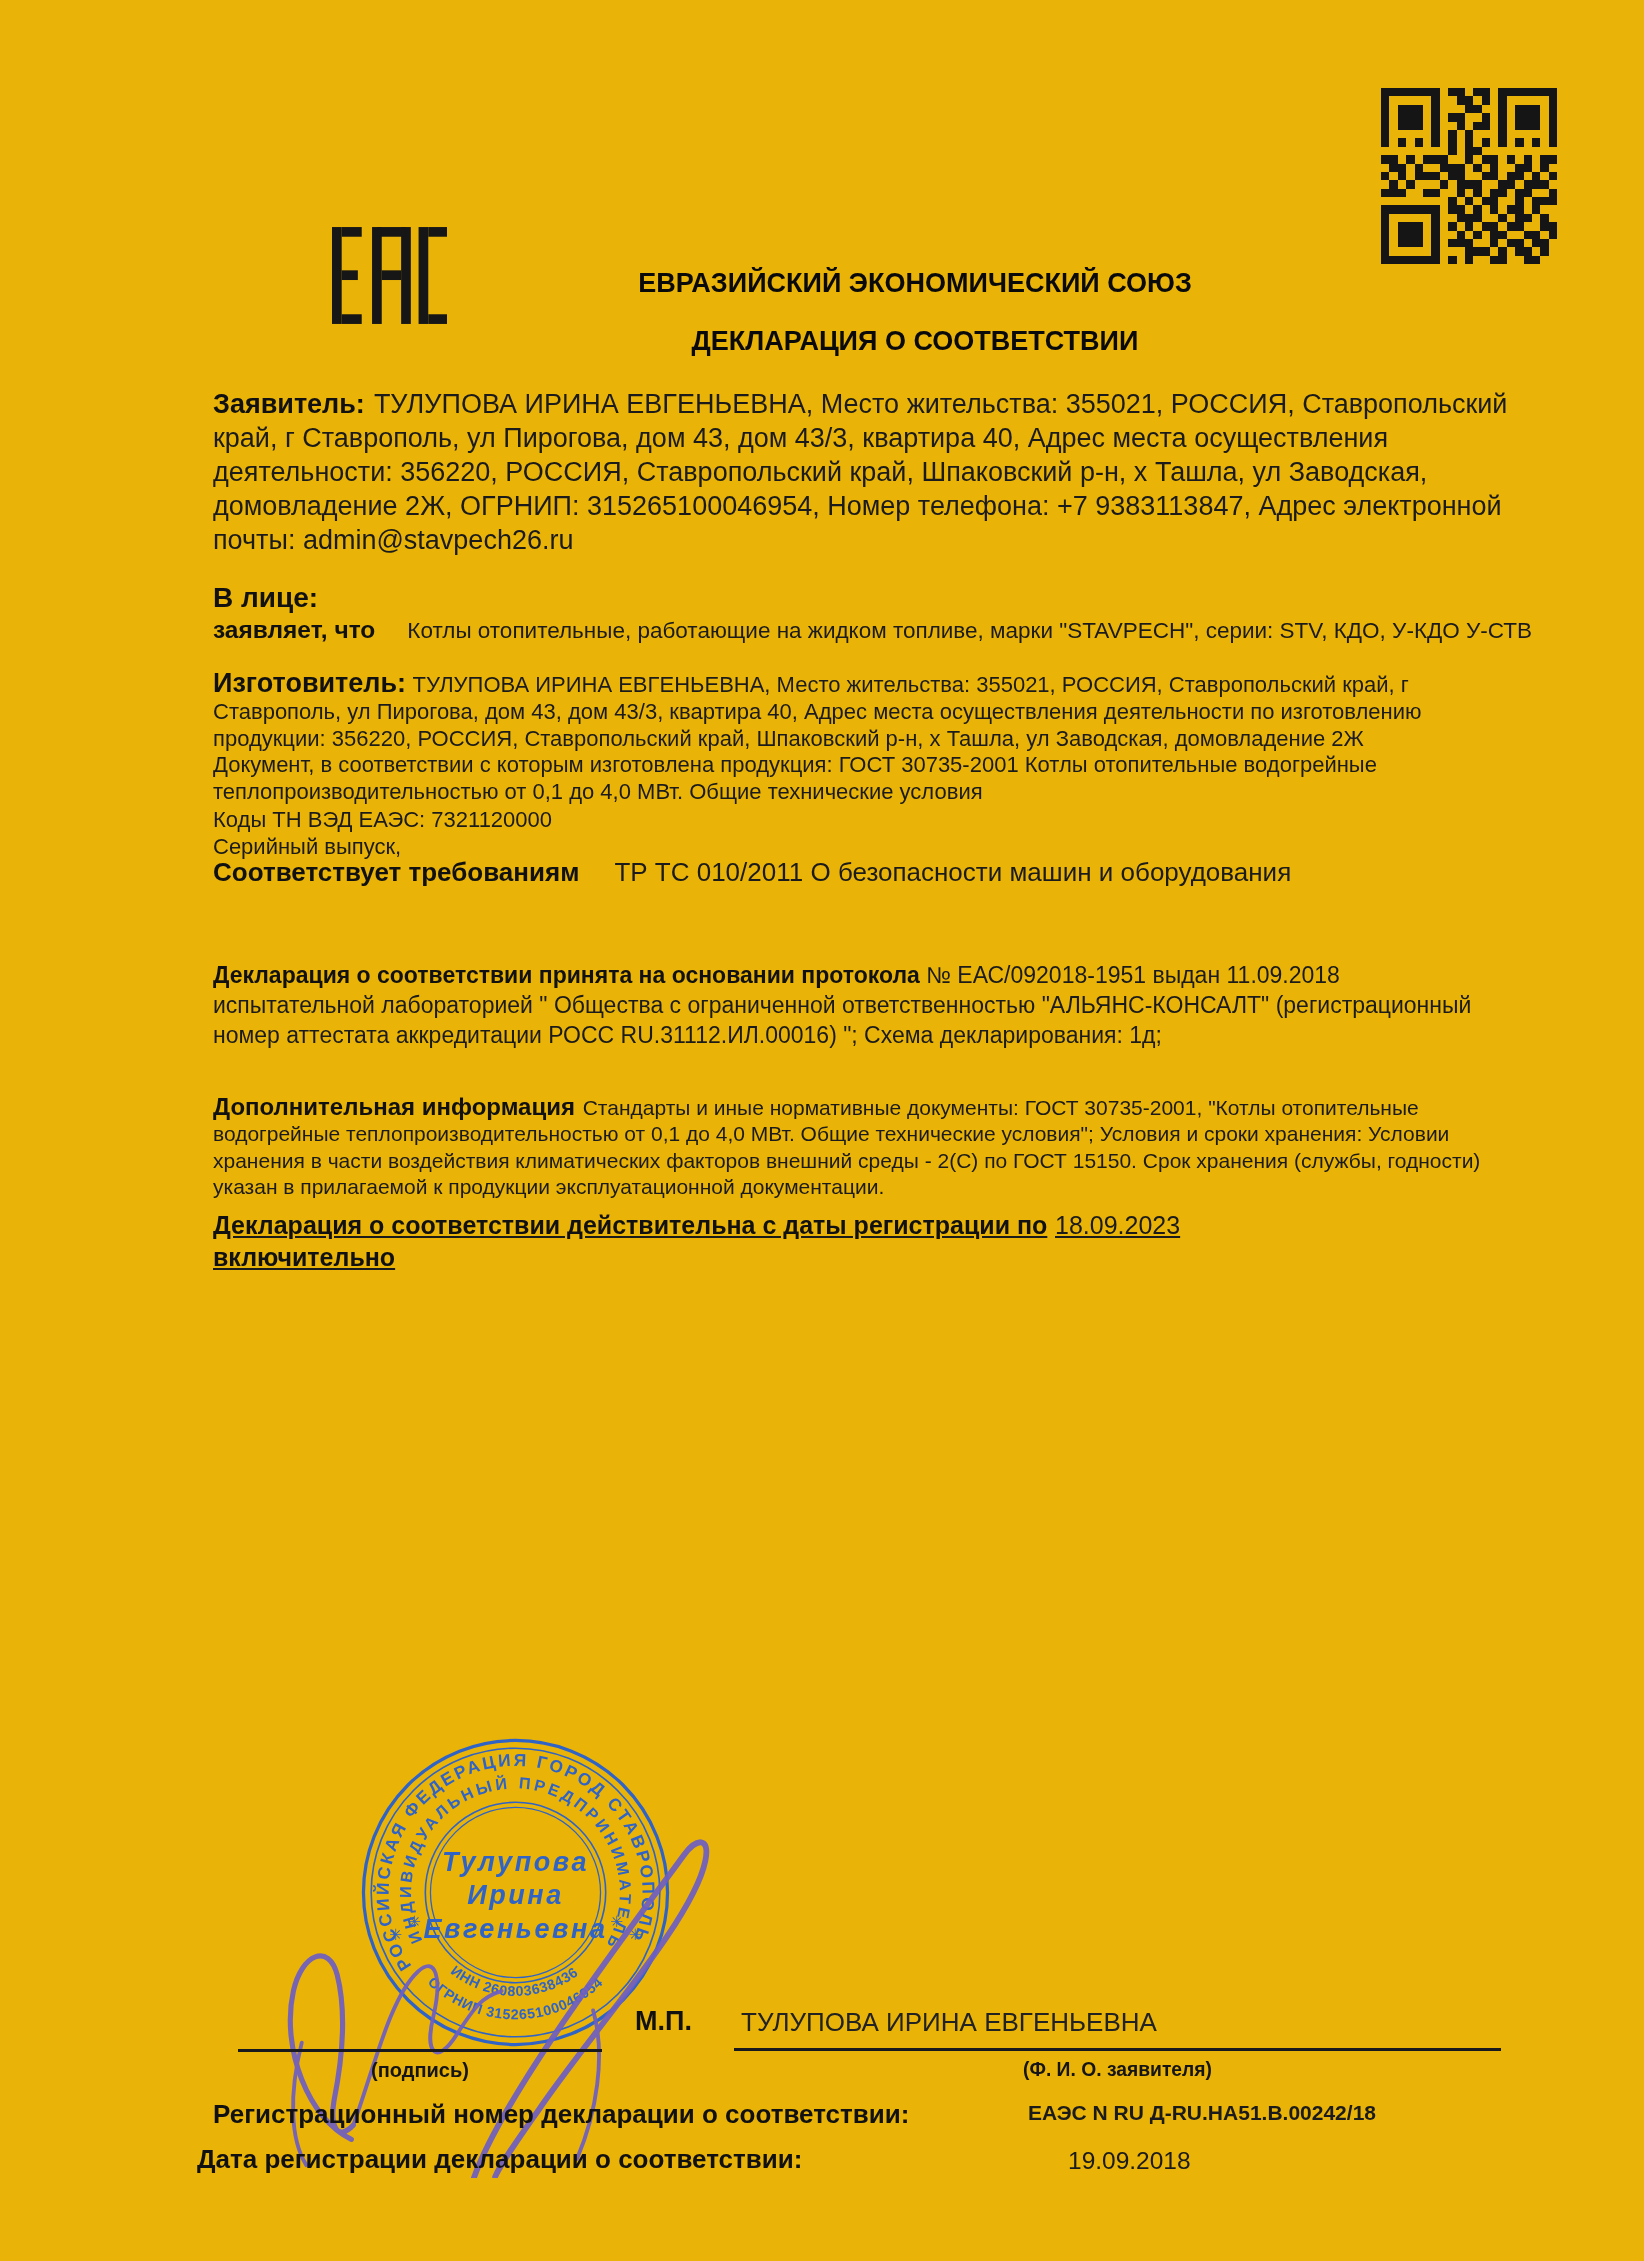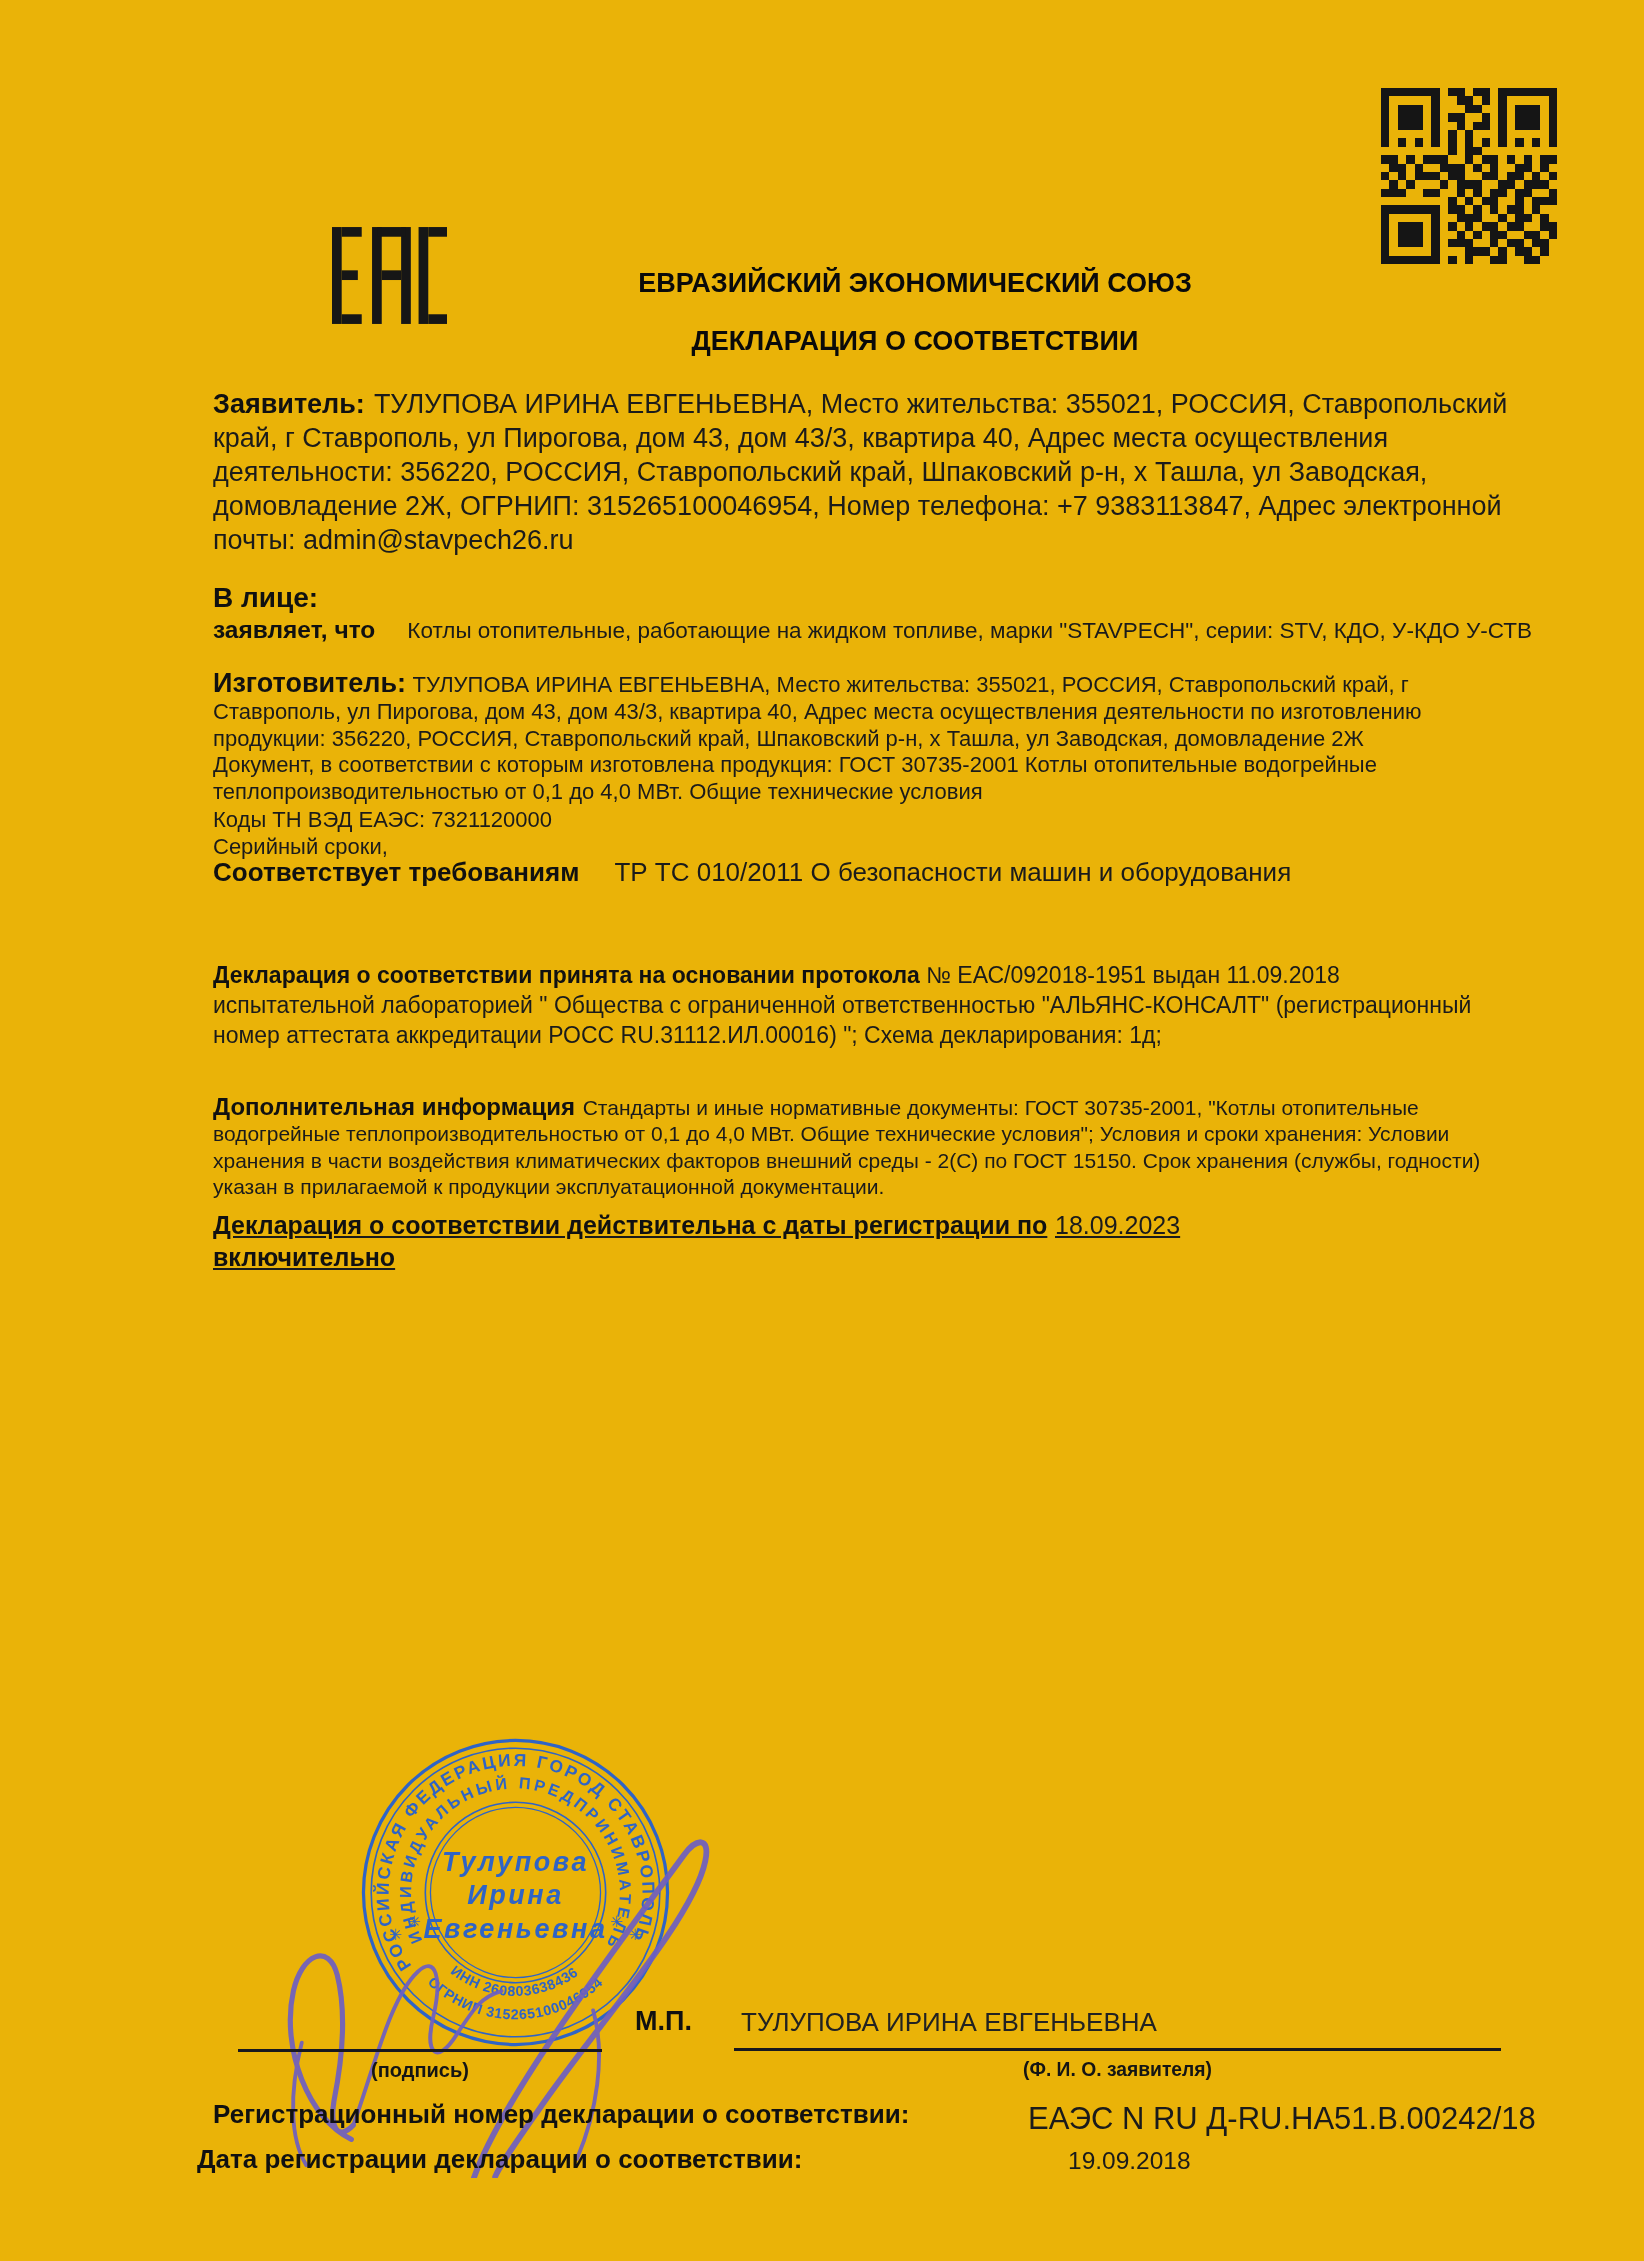--- a/index.html
+++ b/index.html
@@ -91,21 +91,21 @@
   </div>
 
   <div class="para" style="left:213px;top:670px;width:1295px;font-size:22px;line-height:27px;">
     <span class="lead" style="font-size:27px;margin-right:6.4px;">Изготовитель:</span><span>ТУЛУПОВА ИРИНА ЕВГЕНЬЕВНА, Место жительства: 355021, РОССИЯ, Ставропольский край, г Ставрополь, ул Пирогова, дом 43, дом 43/3, квартира 40, Адрес места осуществления деятельности по изготовлению продукции: 356220, РОССИЯ, Ставропольский край, Шпаковский р-н, х Ташла, ул Заводская, домовладение 2Ж</span>
   </div>
 
   <div class="para" style="left:213px;top:751px;width:1301px;font-size:22px;line-height:27px;">Документ, в соответствии с которым изготовлена продукция: ГОСТ 30735-2001 Котлы отопительные водогрейные теплопроизводительностью от 0,1 до 4,0 МВт. Общие технические условия</div>
 
   <div class="para" style="left:213px;top:807px;font-size:22px;">Коды ТН ВЭД ЕАЭС: 7321120000</div>
 
-  <div class="para" style="left:213px;top:834px;font-size:22px;">Серийный сроки,</div>
+  <div class="para" style="left:213px;top:834px;font-size:22px;">Серийный выпуск,</div>
 
   <div class="para" style="left:213px;top:857px;width:1353px;font-size:26px;">
     <span class="lead" style="margin-right:35px;">Соответствует требованиям</span><span>ТР ТС 010/2011 О безопасности машин и оборудования</span>
   </div>
 
   <div class="para" style="left:213px;top:960px;width:1263px;font-size:23px;line-height:30px;">
     <span class="lead" style="margin-right:6.4px;">Декларация о соответствии принята на основании протокола</span><span>№ ЕАС/092018-1951 выдан 11.09.2018  испытательной лабораторией " Общества с ограниченной ответственностью "АЛЬЯНС-КОНСАЛТ" (регистрационный номер аттестата аккредитации РОСС RU.31112.ИЛ.00016) "; Схема декларирования: 1д;</span>
   </div>
 
   <div class="para" style="left:213px;top:1094px;width:1321px;font-size:21px;line-height:26.4px;">
@@ -156,19 +156,19 @@
   <div class="para lead" style="left:635px;top:2006px;font-size:27px;">М.П.</div>
   <div class="para" style="left:741px;top:2007px;font-size:26px;color:#222;">ТУЛУПОВА ИРИНА ЕВГЕНЬЕВНА</div>
 
   <div class="hline" style="left:238px;top:2049px;width:364px;"></div>
   <div class="hline" style="left:734px;top:2048px;width:767px;"></div>
 
   <div class="para caption center" style="left:238px;top:2059px;width:364px;font-size:20px;">(подпись)</div>
   <div class="para caption center" style="left:734px;top:2059px;width:767px;font-size:19.3px;">(Ф. И. О. заявителя)</div>
 
   <div class="para lead" style="left:213px;top:2099px;font-size:26px;">Регистрационный номер декларации о соответствии:</div>
-  <div class="para" style="left:1028px;top:2101px;font-size:31px;">ЕАЭС N RU Д-RU.НА51.В.00242/18</div>
+  <div class="para" style="left:1028px;top:2101px;font-size:21px;font-weight:bold;">ЕАЭС N RU Д-RU.НА51.В.00242/18</div>
 
   <div class="para lead" style="left:197px;top:2144px;font-size:26px;">Дата регистрации декларации о соответствии:</div>
   <div class="para" style="left:1028px;top:2147px;font-size:24.5px;margin-left:40px;">19.09.2018</div>
 
 </div>
 
 
 </body></html>

